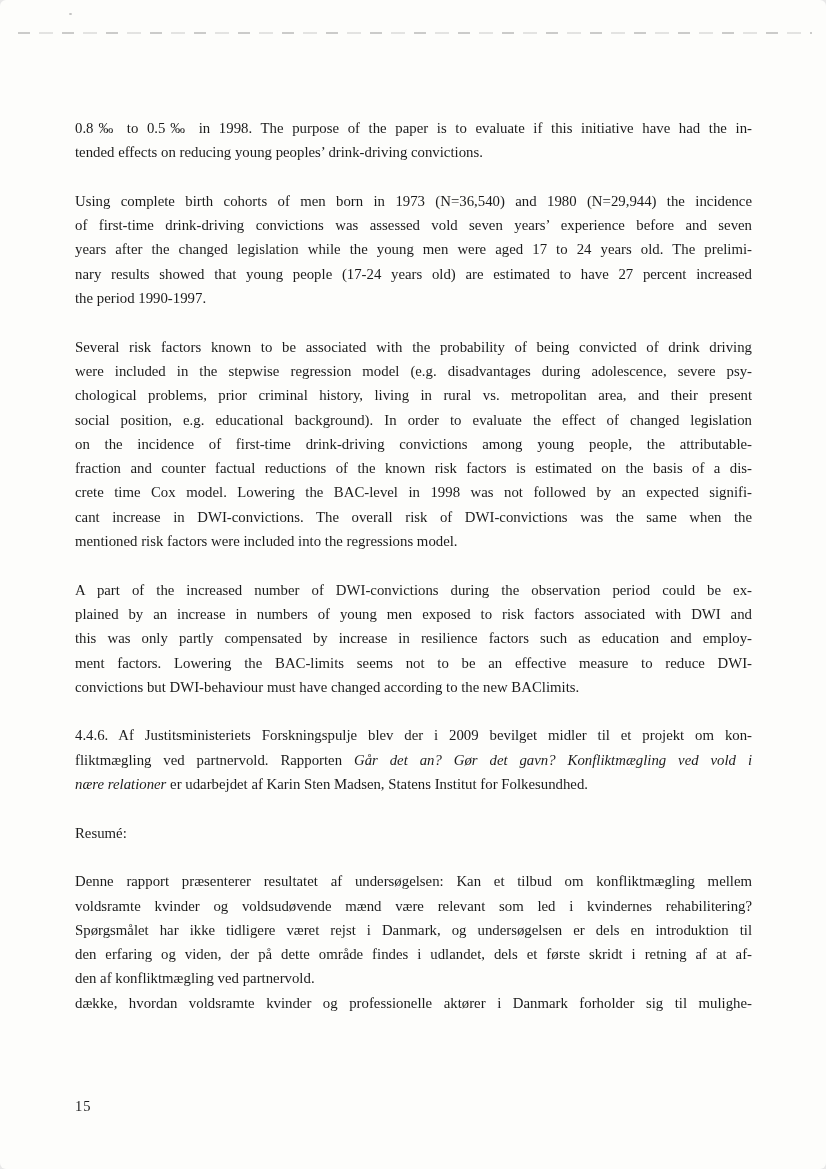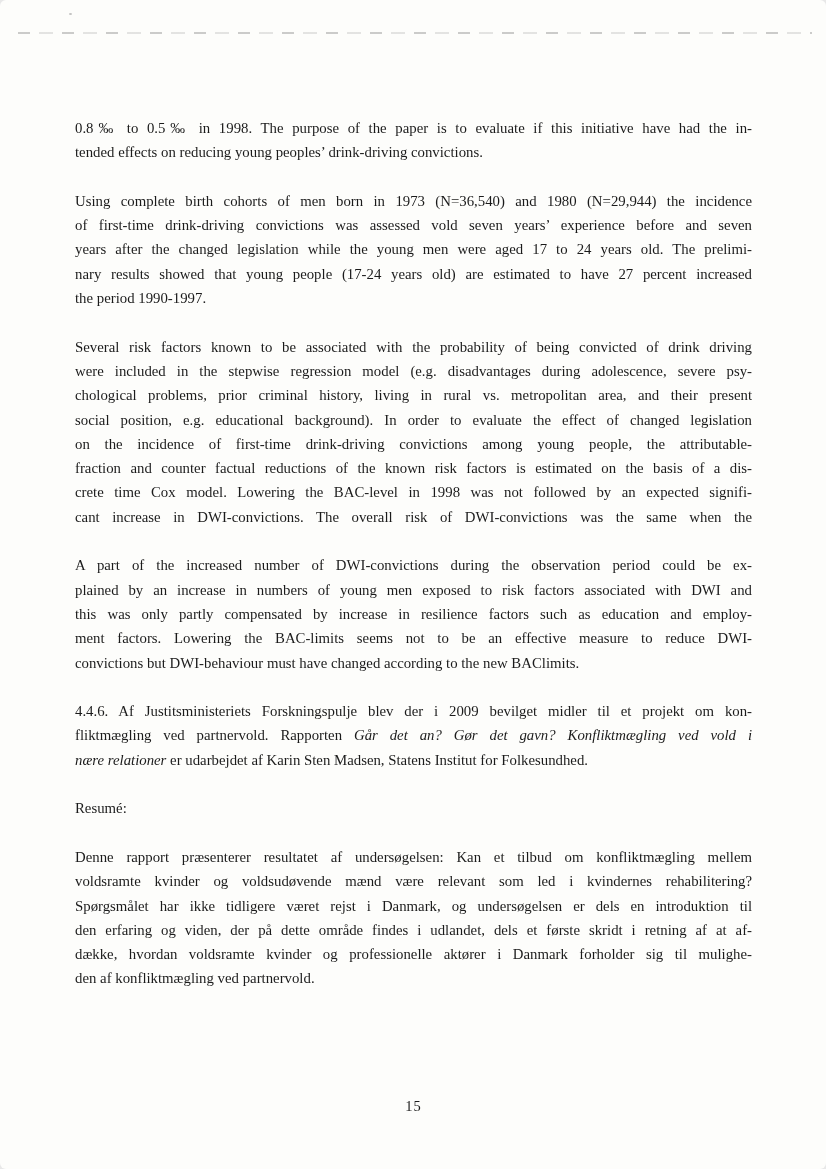--- a/index.html
+++ b/index.html
@@ -55,21 +55,21 @@
     text-align: right;
     text-align-last: left;
     -moz-text-align-last: left;
   }
   .italic { font-style: italic; }
   .page-number {
     position: absolute;
     top: 1098px;
     left: 75px;
     width: 677px;
-    text-align: center;
+    text-align: left;
     font-size: 14.5px;
     letter-spacing: 1px;
   }
 </style>
 </head>
 <body>
 
 <div class="page">
   <div class="scan-speck"></div>
   <div class="scan-line"></div>
@@ -87,20 +87,21 @@
       </div>
       <div class="paragraph">
         <div class="line"><span>Several risk factors known to be associated with the probability of being convicted of drink driving</span></div>
         <div class="line"><span>were included in the stepwise regression model (e.g. disadvantages during adolescence, severe psy-</span></div>
         <div class="line"><span>chological problems, prior criminal history, living in rural vs. metropolitan area, and their present</span></div>
         <div class="line"><span>social position, e.g. educational background). In order to evaluate the effect of changed legislation</span></div>
         <div class="line"><span>on the incidence of first-time drink-driving convictions among young people, the attributable-</span></div>
         <div class="line"><span>fraction and counter factual reductions of the known risk factors is estimated on the basis of a dis-</span></div>
         <div class="line"><span>crete time Cox model. Lowering the BAC-level in 1998 was not followed by an expected signifi-</span></div>
         <div class="line"><span>cant increase in DWI-convictions. The overall risk of DWI-convictions was the same when the</span></div>
+        <div class="line last"><span>mentioned risk factors were included into the regressions model.</span></div>
       </div>
       <div class="paragraph">
         <div class="line"><span>A part of the increased number of DWI-convictions during the observation period could be ex-</span></div>
         <div class="line"><span>plained by an increase in numbers of young men exposed to risk factors associated with DWI and</span></div>
         <div class="line"><span>this was only partly compensated by increase in resilience factors such as education and employ-</span></div>
         <div class="line"><span>ment factors. Lowering the BAC-limits seems not to be an effective measure to reduce DWI-</span></div>
         <div class="line last"><span>convictions but DWI-behaviour must have changed according to the new BAClimits.</span></div>
       </div>
       <div class="paragraph">
         <div class="line"><span>4.4.6. Af Justitsministeriets Forskningspulje blev der i 2009 bevilget midler til et projekt om kon-</span></div>
@@ -108,18 +109,18 @@
         <div class="line last"><span class="italic">nære relationer</span><span> er udarbejdet af Karin Sten Madsen, Statens Institut for Folkesundhed.</span></div>
       </div>
       <div class="paragraph">
         <div class="line last"><span>Resumé:</span></div>
       </div>
       <div class="paragraph">
         <div class="line"><span>Denne rapport præsenterer resultatet af undersøgelsen: Kan et tilbud om konfliktmægling mellem</span></div>
         <div class="line"><span>voldsramte kvinder og voldsudøvende mænd være relevant som led i kvindernes rehabilitering?</span></div>
         <div class="line"><span>Spørgsmålet har ikke tidligere været rejst i Danmark, og undersøgelsen er dels en introduktion til</span></div>
         <div class="line"><span>den erfaring og viden, der på dette område findes i udlandet, dels et første skridt i retning af at af-</span></div>
+        <div class="line last"><span>den af konfliktmægling ved partnervold.</span></div>
         <div class="line"><span>dække, hvordan voldsramte kvinder og professionelle aktører i Danmark forholder sig til mulighe-</span></div>
-        <div class="line last"><span>den af konfliktmægling ved partnervold.</span></div>
       </div>
     </div>
   <div class="page-number">15</div>
 </div>
 
 </body></html>

